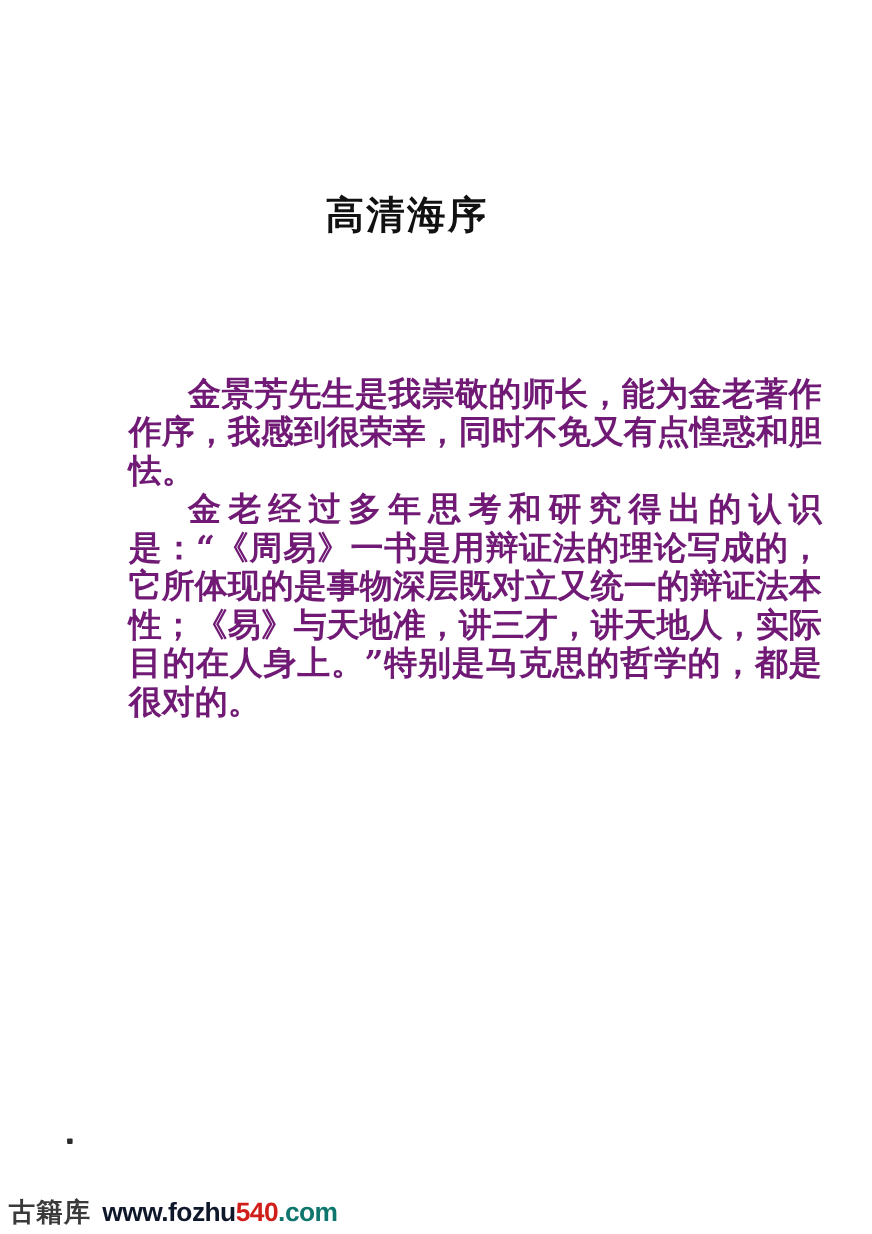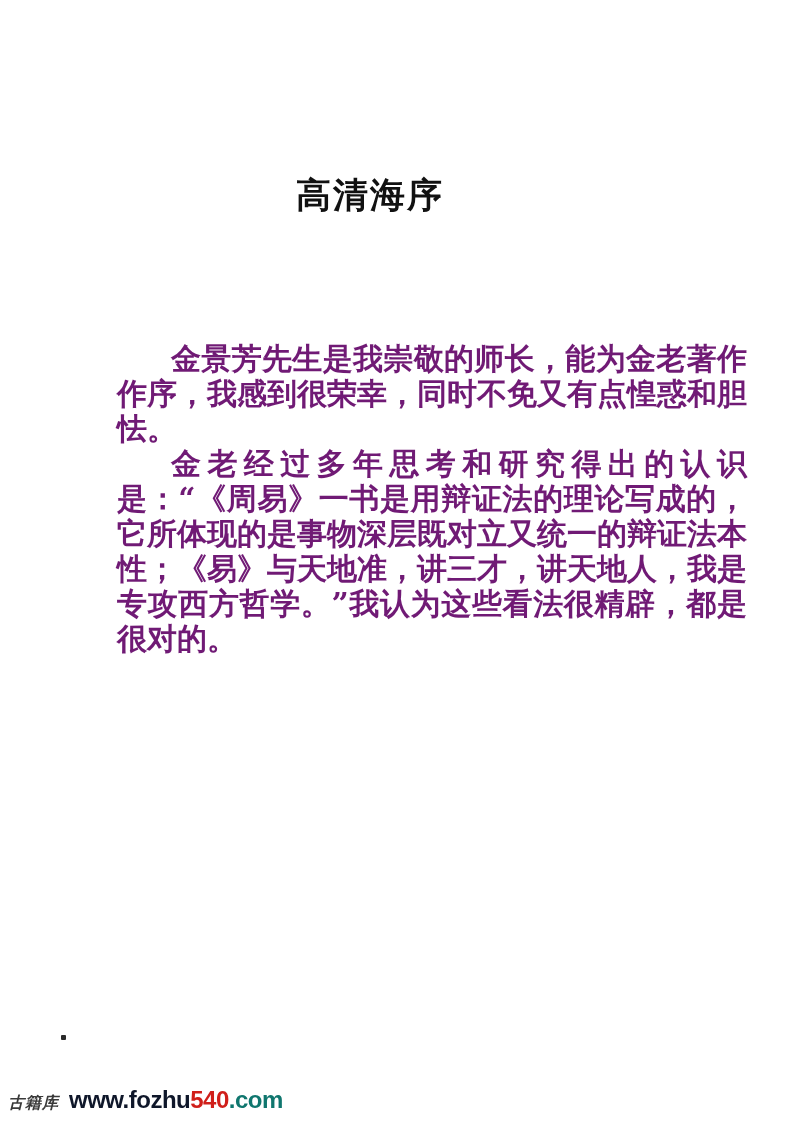--- a/index.html
+++ b/index.html
@@ -58,40 +58,39 @@
     position: absolute;
     left: 8px;
     top: 1086px;
     white-space: nowrap;
     display: flex;
     align-items: baseline;
     font-family: "Liberation Sans", sans-serif;
     font-weight: bold;
   }
   .wm-site {
-    font-size: 16px;
+    font-size: 24px;
     letter-spacing: 1px;
-    font-style: italic;
   }
   .wm-url {
     font-size: 24px;
     margin-left: 10px;
     letter-spacing: -0.5px;
   }
 </style>
 </head>
 <body>
 
 <div class="page">
 
   <h1 class="page-title">高清海序</h1>
 
   <div class="body-text">
       <p>金景芳先生是我崇敬的师长，能为金老著作作序，我感到很荣幸，同时不免又有点惶惑和胆怯。</p>
-      <p>金老经过多年思考和研究得出的认识是：“《周易》一书是用辩证法的理论写成的，它所体现的是事物深层既对立又统一的辩证法本性；《易》与天地准，讲三才，讲天地人，我是专攻西方哲学。”我认为这些看法很精辟，都是很对的。</p>
+      <p>金老经过多年思考和研究得出的认识是：“《周易》一书是用辩证法的理论写成的，它所体现的是事物深层既对立又统一的辩证法本性；《易》与天地准，讲三才，讲天地人，实际目的在人身上。”特别是马克思的哲学的，都是很对的。</p>
     </div>
 
   <div class="scan-speck"></div>
 
   <div class="watermark">
     <span class="wm-site" style="color: rgb(58, 58, 58);">古籍库</span>
     <span class="wm-url"><span style="color: #0f172a;">www.</span><span style="color: #0f172a;">fozhu</span><span style="color: rgb(208, 31, 26);">540</span><span style="color: #0f766e;">.com</span></span>
   </div>
 
 </div>

